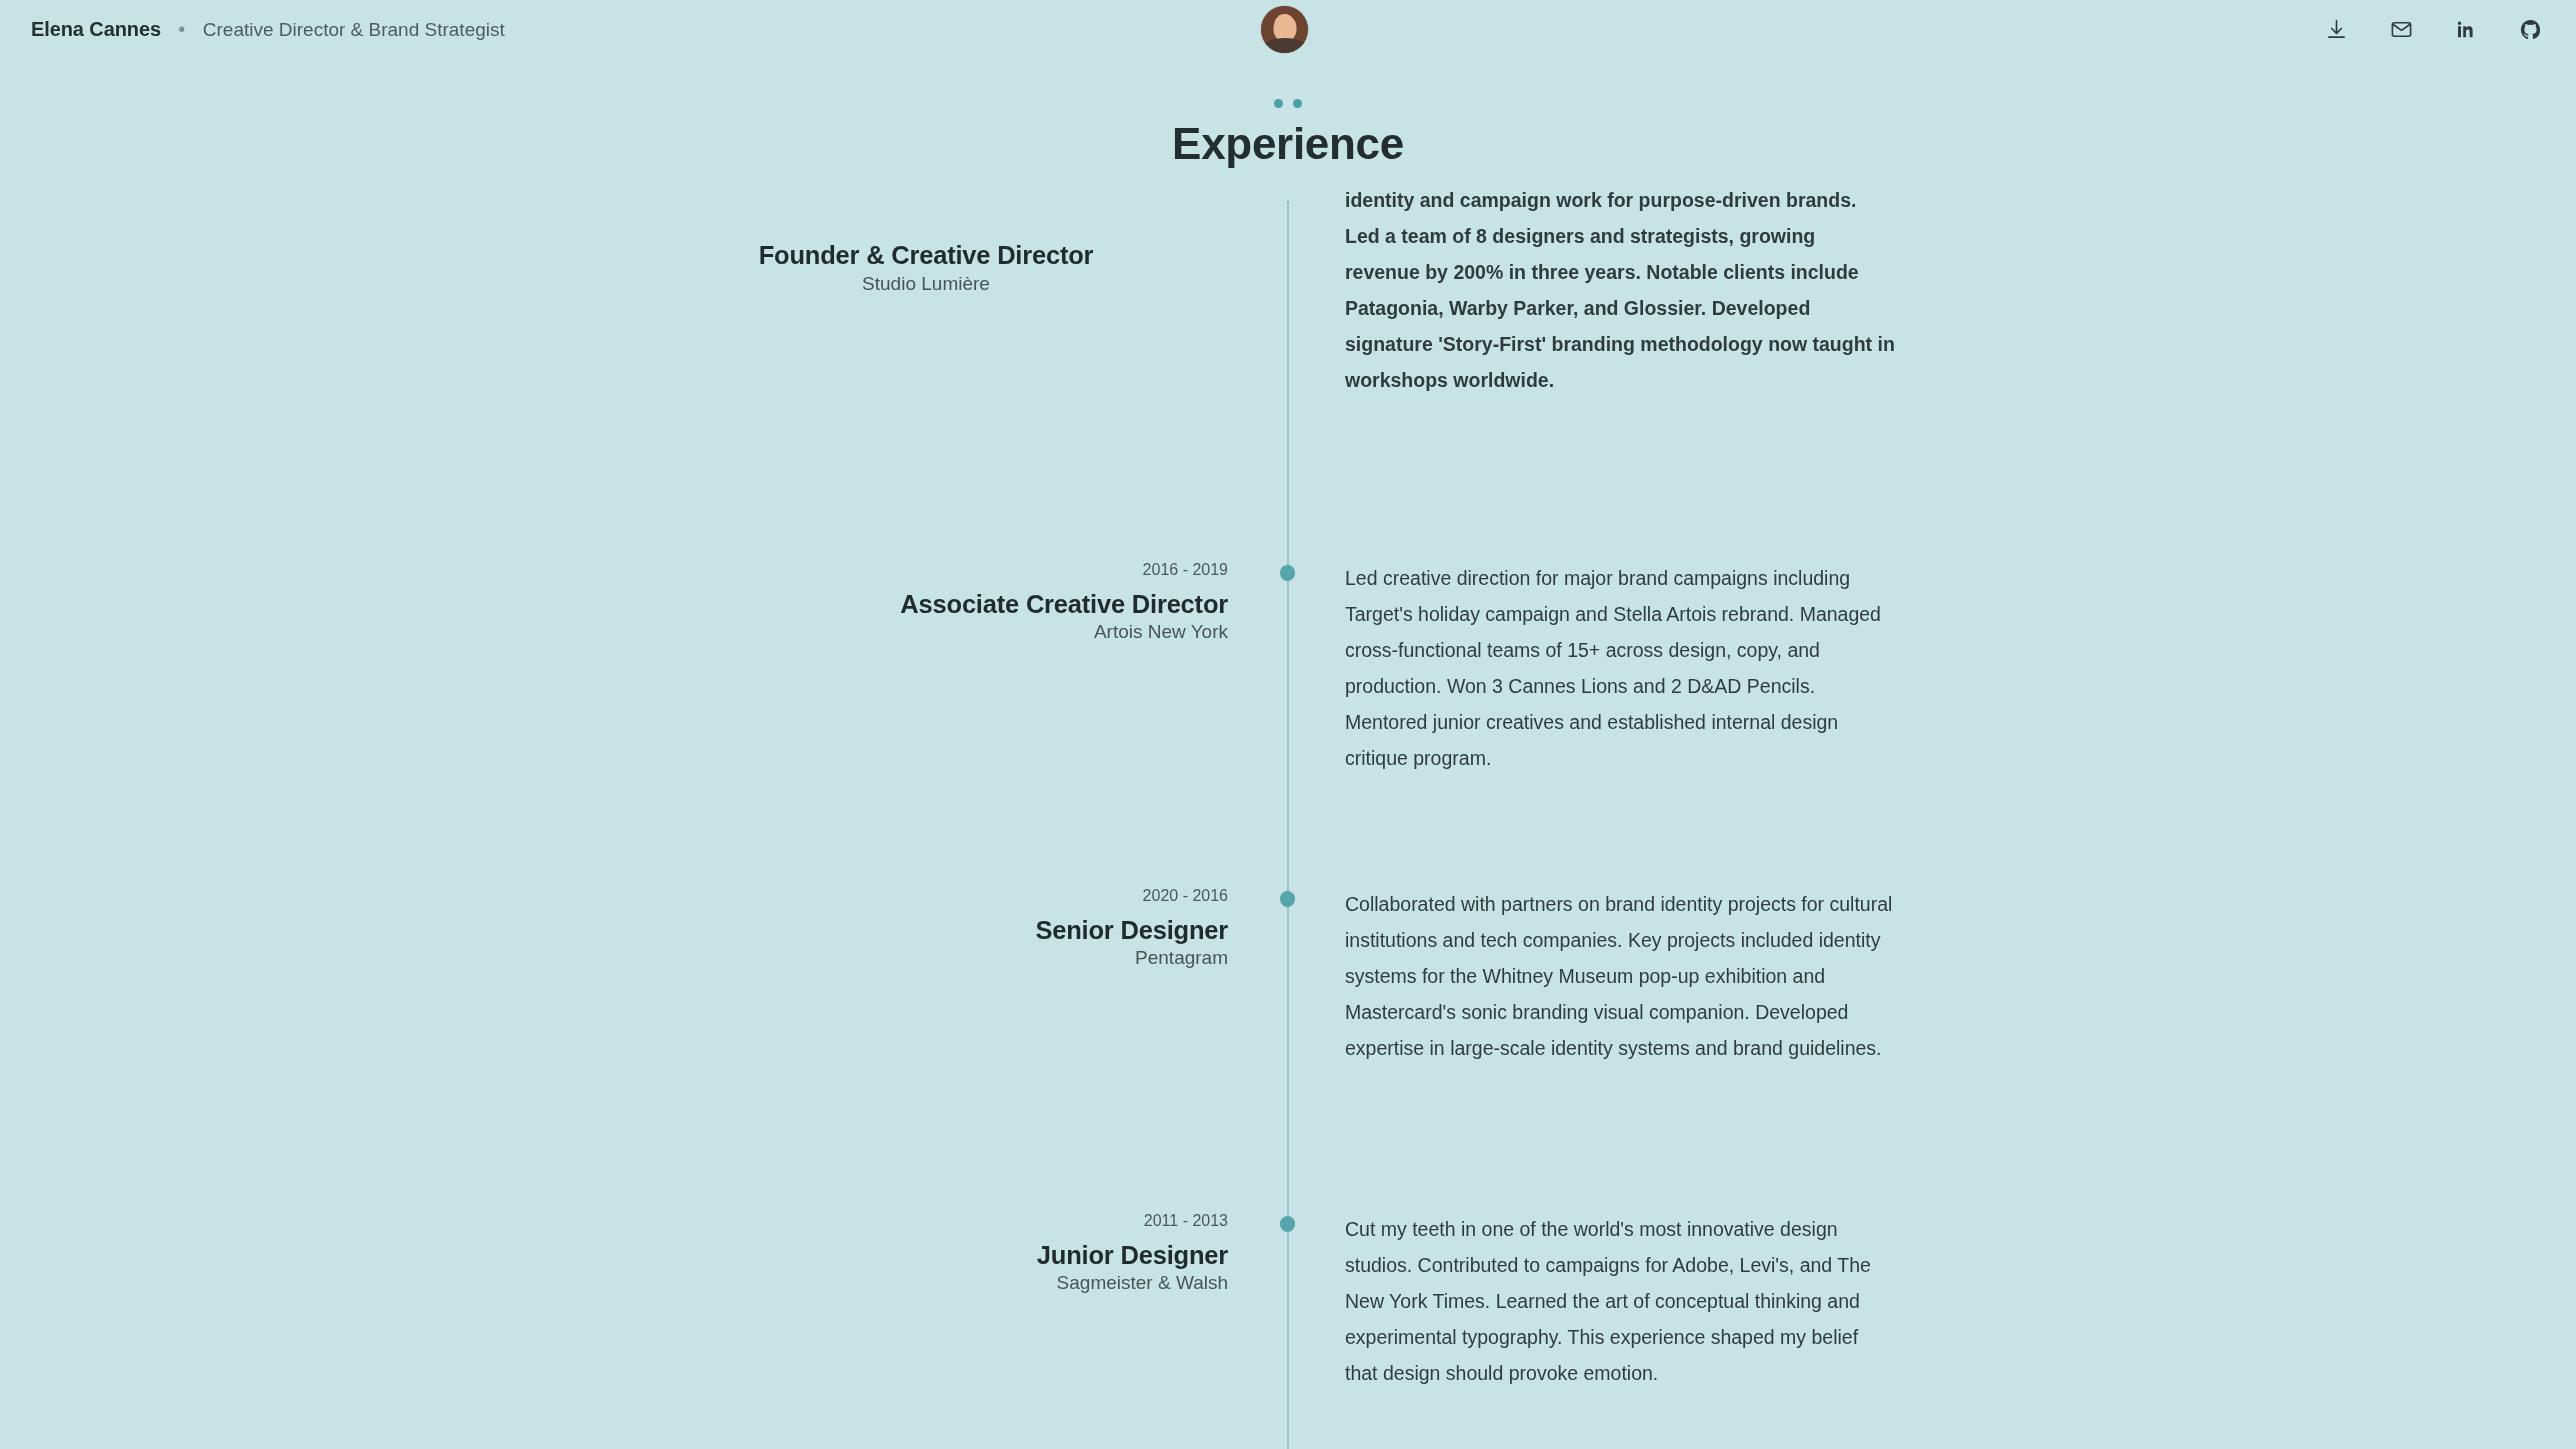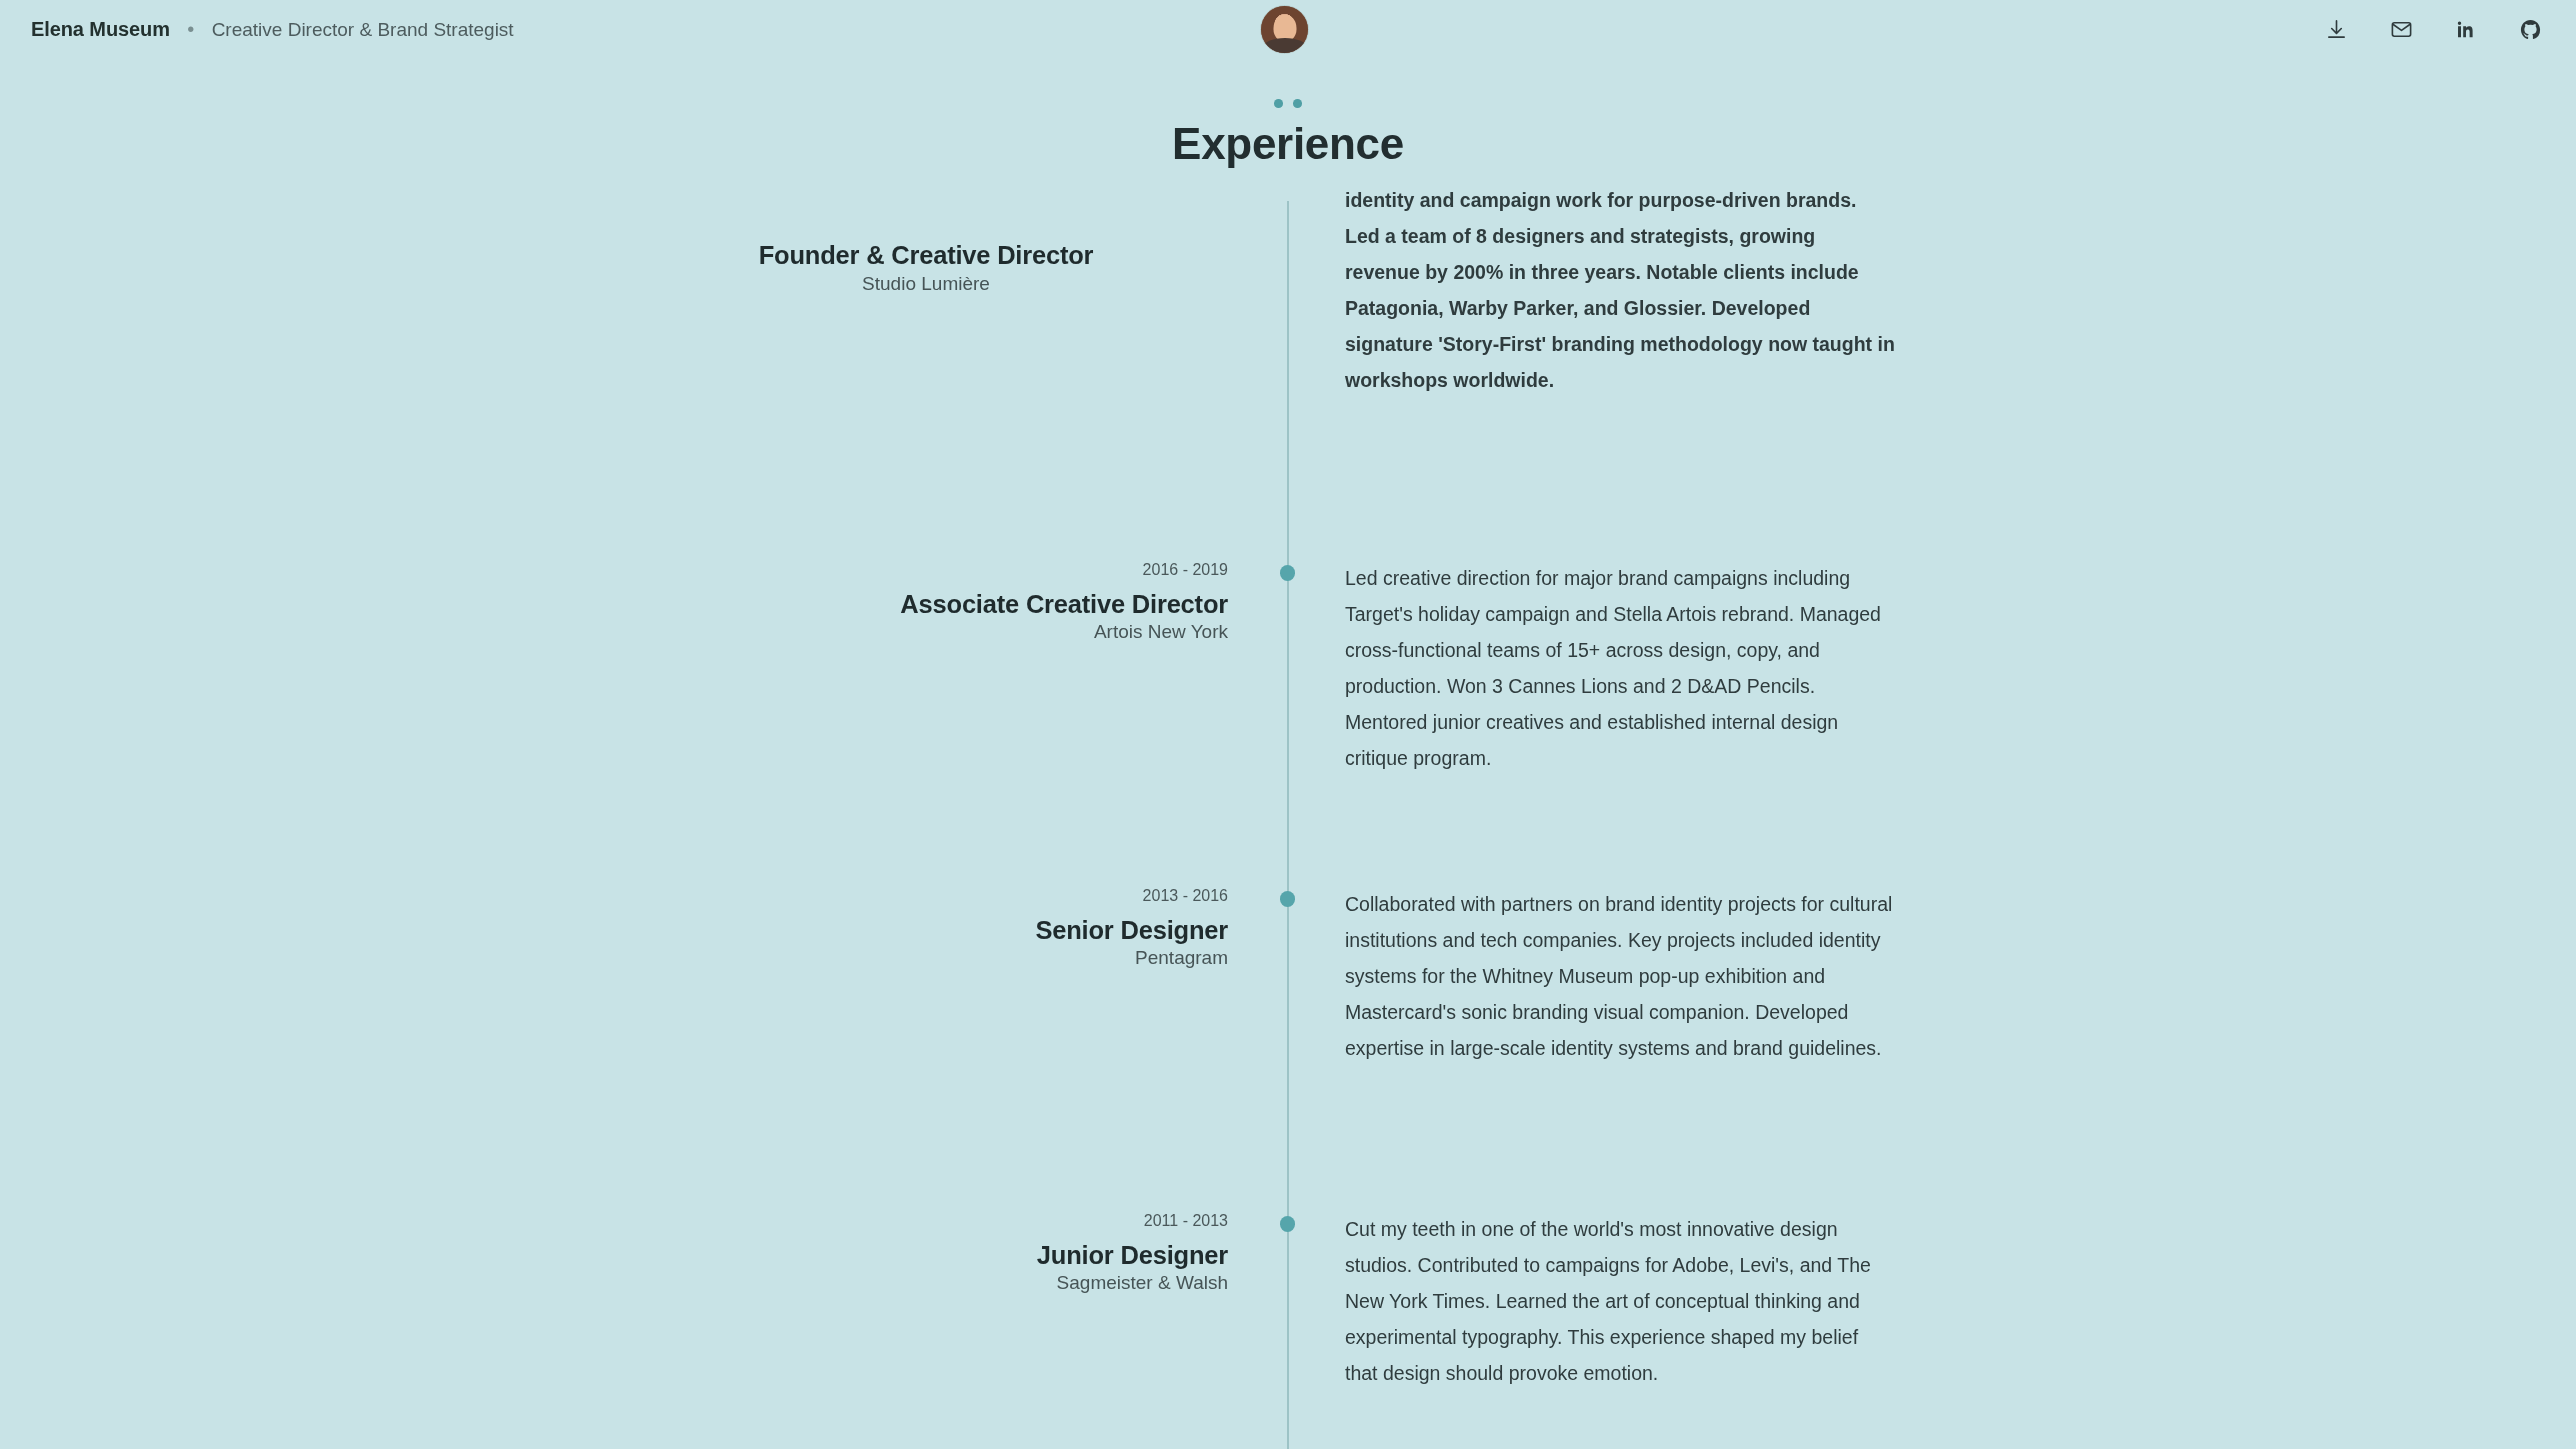--- a/index.html
+++ b/index.html
@@ -217,21 +217,21 @@
   #entry3 { top: 1010px; }
   #entry3 .left { top: 0; }
   #entry3 .desc { top: 0; }
   #entry3 .bullet { top: 5.4px; }
 </style>
 </head>
 <body>
 
 <div class="topbar">
   <div class="brand">
-    <span class="brand-name">Elena Museum</span>
+    <span class="brand-name">Elena Cannes</span>
     <span class="brand-dot">•</span>
     <span class="brand-role">Creative Director &amp; Brand Strategist</span>
   </div>
 
   <div class="avatar-wrap">
     <div class="avatar">
       <div class="hair"></div>
       <div class="face"></div>
       <div class="shoulders"></div>
     </div>
@@ -288,21 +288,21 @@
       <div class="period">2016 - 2019</div>
       <div class="role">Associate Creative Director</div>
       <div class="company">Artois New York</div>
     </div>
     <div class="bullet"></div>
     <div class="desc">Led creative direction for major brand campaigns including Target's holiday campaign and Stella Artois rebrand. Managed cross-functional teams of 15+ across design, copy, and production. Won 3 Cannes Lions and 2 D&amp;AD Pencils. Mentored junior creatives and established internal design critique program.</div>
   </div>
 
   <div class="entry" id="entry2">
     <div class="left">
-      <div class="period">2013 - 2016</div>
+      <div class="period">2020 - 2016</div>
       <div class="role">Senior Designer</div>
       <div class="company">Pentagram</div>
     </div>
     <div class="bullet"></div>
     <div class="desc">Collaborated with partners on brand identity projects for cultural institutions and tech companies. Key projects included identity systems for the Whitney Museum pop-up exhibition and Mastercard's sonic branding visual companion. Developed expertise in large-scale identity systems and brand guidelines.</div>
   </div>
 
   <div class="entry" id="entry3">
     <div class="left">
       <div class="period">2011 - 2013</div>

